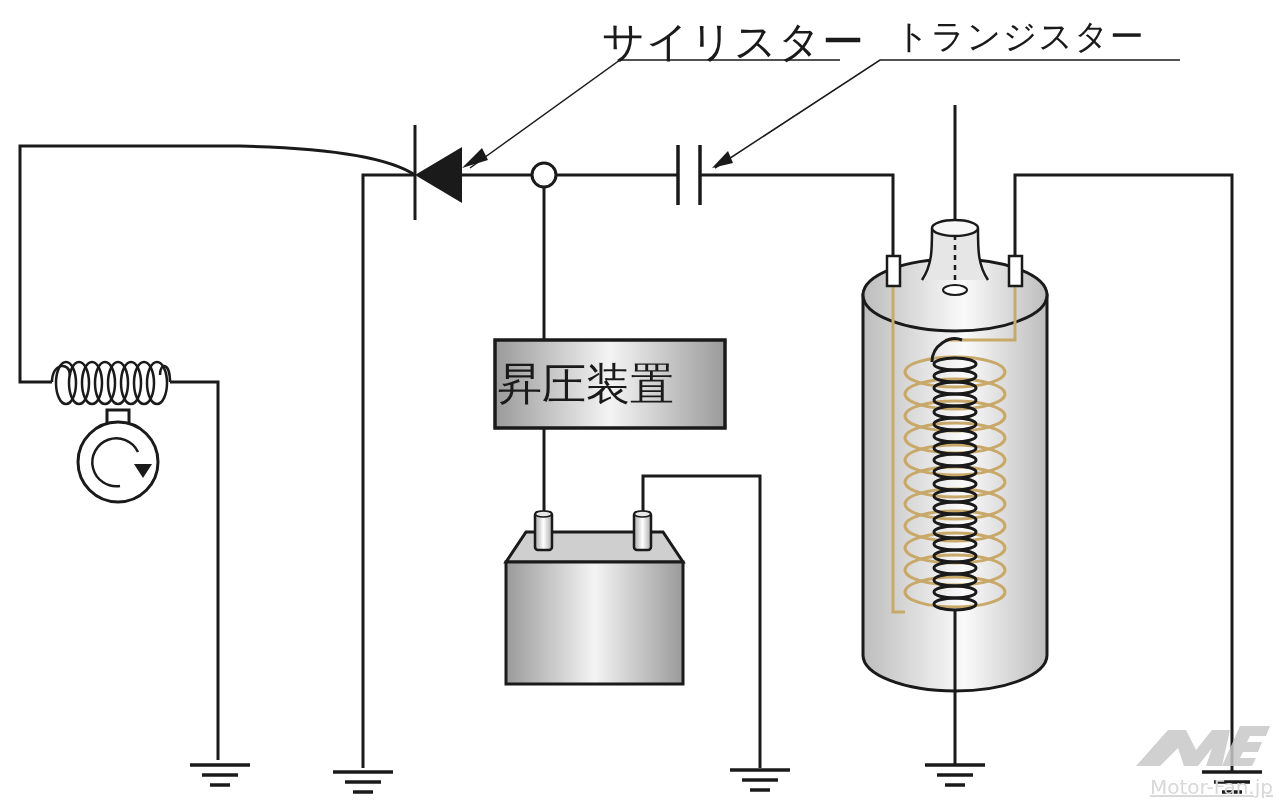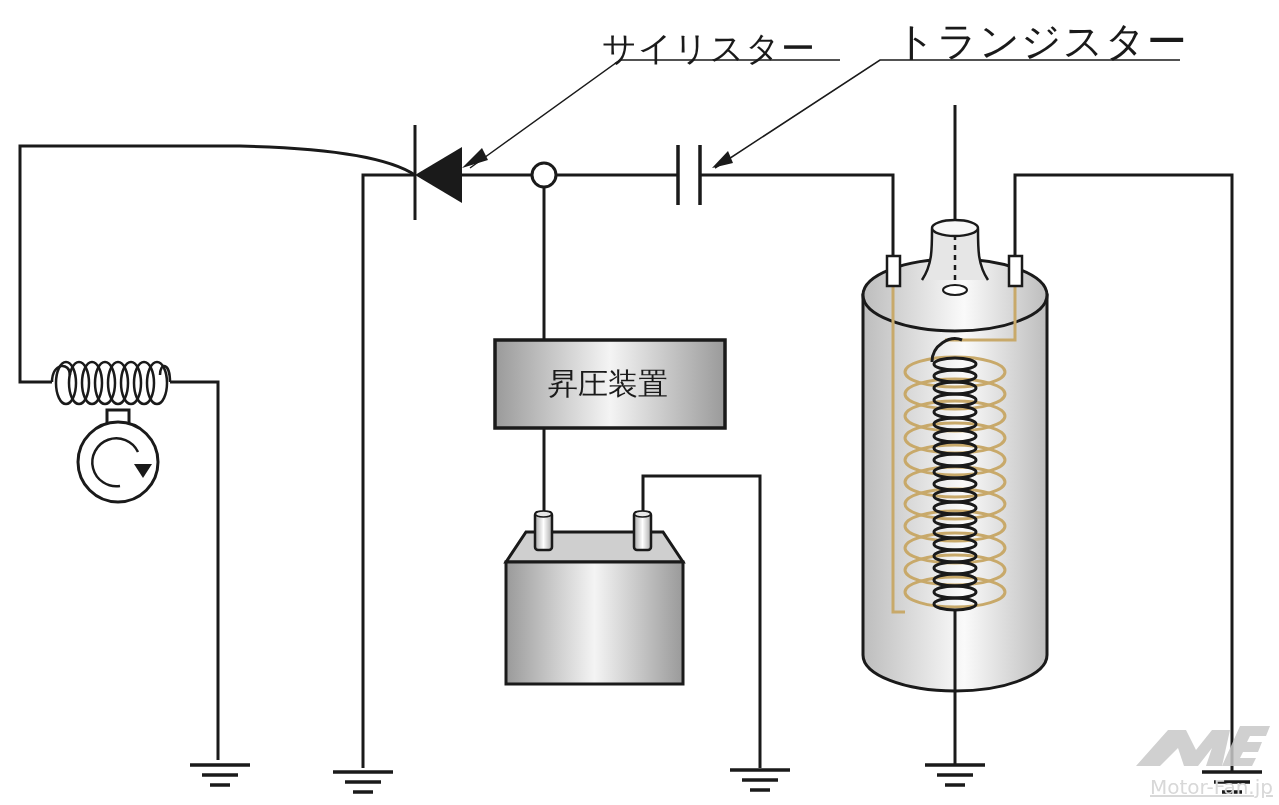--- a/index.html
+++ b/index.html
@@ -1,21 +1,21 @@
 <!DOCTYPE html>
 <html><head>
 <meta charset="utf-8">
 <style>
   html, body { margin: 0; padding: 0; background: #ffffff; }
   body { width: 1279px; height: 805px; position: relative; overflow: hidden; font-family: "DejaVu Sans", sans-serif; }
   svg { position: absolute; left: 0; top: 0; }
   .label { position: absolute; font-family: "DejaVu Sans", sans-serif; color: #1a1a1a; white-space: nowrap; }
-  #lbl-thyristor { left: 602px; top: 26px; font-size: 34px; letter-spacing: 1px; }
-  #lbl-transistor { left: 895px; top: 14px; font-size: 40px; letter-spacing: 1px; }
-  #lbl-booster { left: 493px; top: 340px; width: 230px; height: 88px; line-height: 88px; text-align: center; font-size: 30px; }
+  #lbl-thyristor { left: 602px; top: 14px; font-size: 42px; letter-spacing: 1px; }
+  #lbl-transistor { left: 895px; top: 14px; font-size: 34px; letter-spacing: 1px; }
+  #lbl-booster { left: 471px; top: 340px; width: 230px; height: 88px; line-height: 88px; text-align: center; font-size: 44px; }
   #watermark-text { left: 1150px; top: 775px; font-size: 20px; color: #d8d8d8; text-decoration: underline; }
 </style>
 </head>
 <body>
 
 <svg width="1279" height="805" viewBox="0 0 1279 805">
   <defs>
     <linearGradient id="metalH" x1="0" y1="0" x2="1" y2="0">
       <stop offset="0" stop-color="#9a9a9a"></stop>
       <stop offset="0.5" stop-color="#f4f4f4"></stop>

